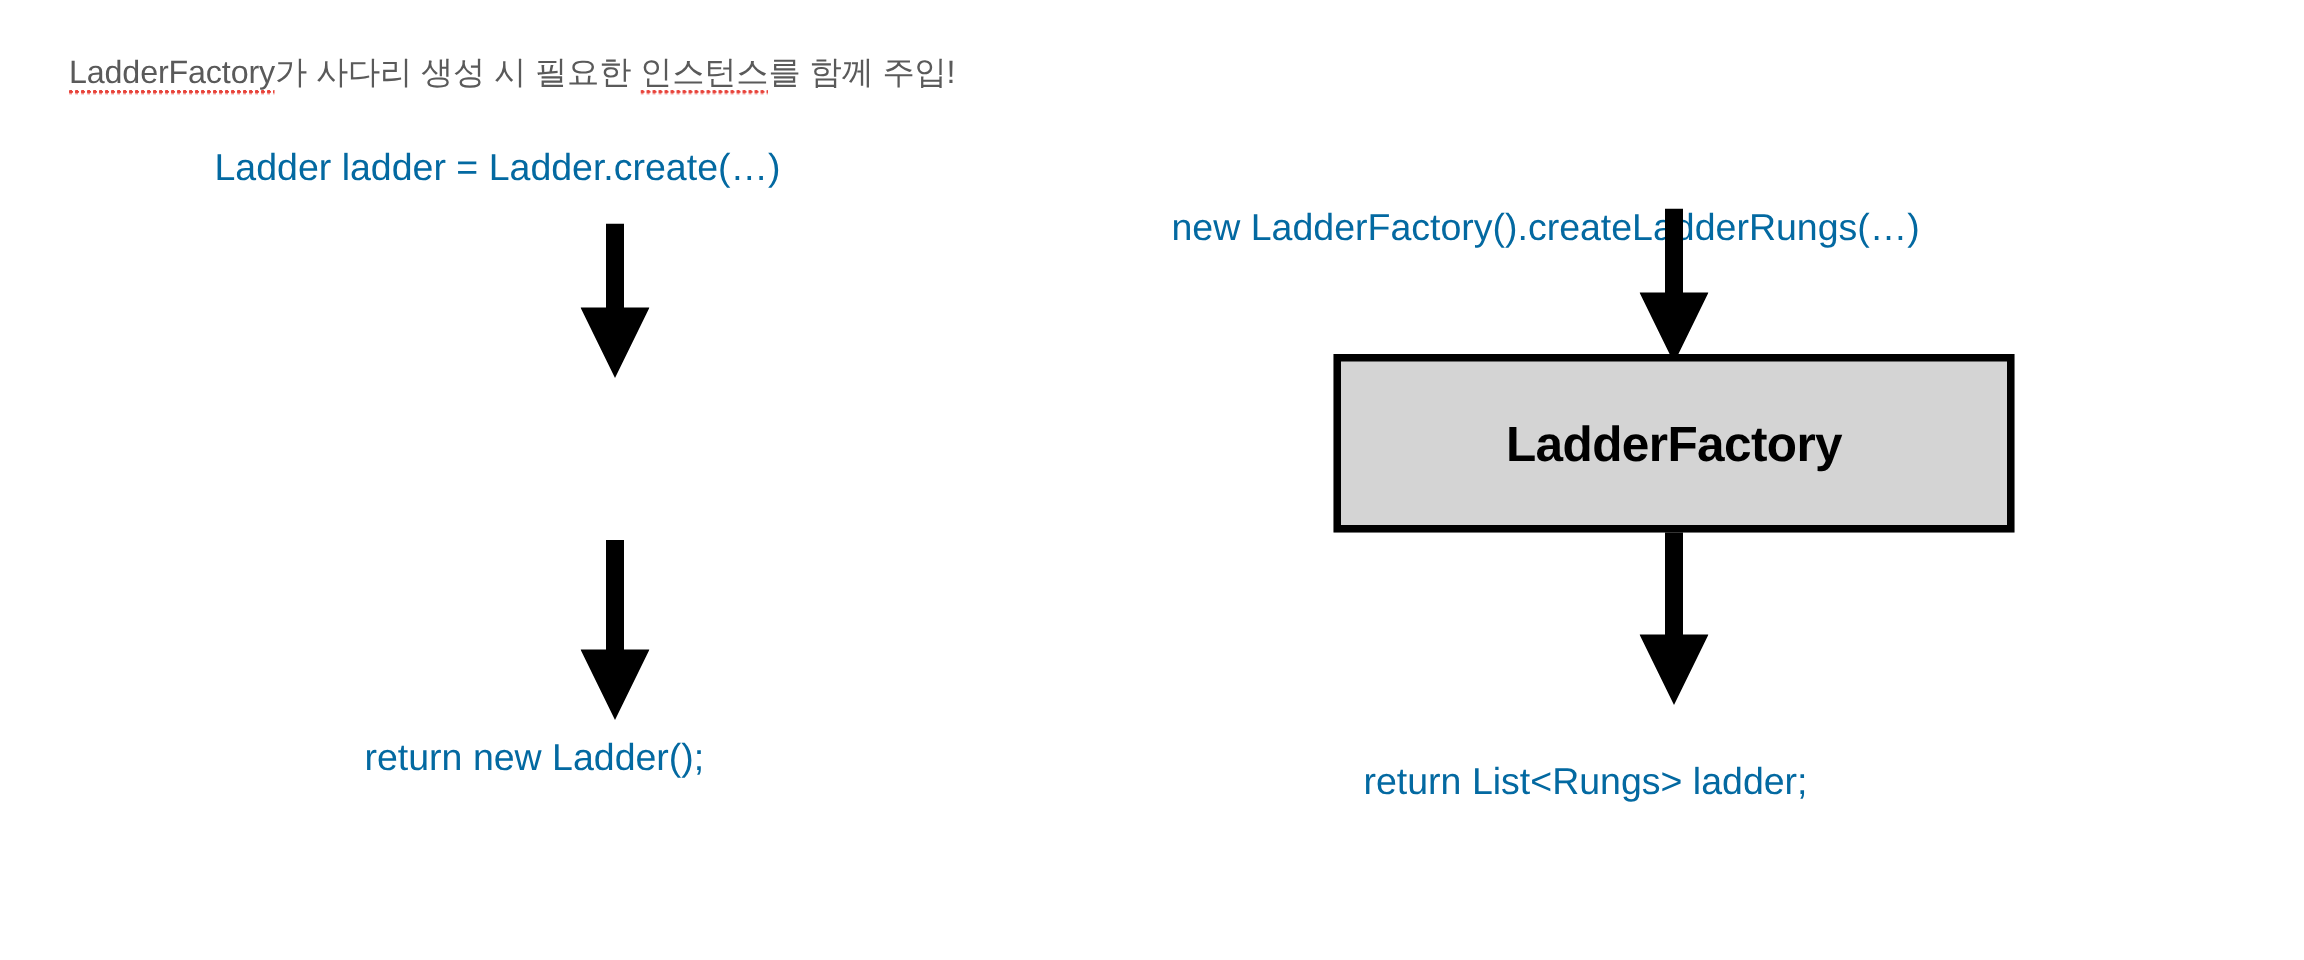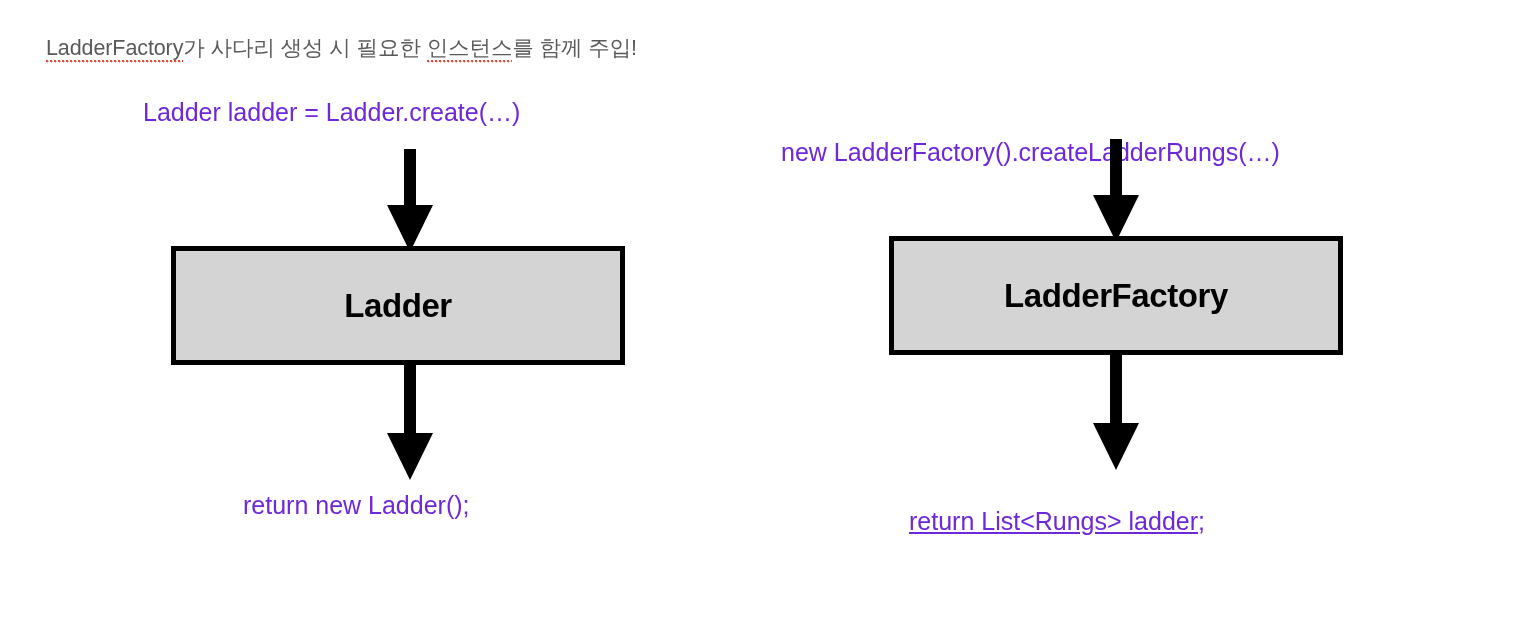--- a/index.html
+++ b/index.html
@@ -39,27 +39,27 @@
     background-repeat: repeat-x;
     background-position: left bottom 0px;
     padding-bottom: 3px;
   }
 
   
   .code-label {
     position: absolute;
     font-size: 25px;
     line-height: 32px;
-    color: #6d28d9;
+    color: #0369a1;
     white-space: nowrap;
   }
   .code-left-top   { left: 143px; top: 96px; }
   .code-right-top  { left: 781px; top: 88px; margin-top: 48px; }
   .code-left-bot   { left: 243px; top: 489px; }
-  .code-right-bot  { left: 909px; top: 505px; text-decoration: underline; }
+  .code-right-bot  { left: 909px; top: 505px; }
 
   
   .class-box {
     position: absolute;
     background: #d4d4d4;
     border: 5px solid #000000;
     box-sizing: border-box;
     display: flex;
     align-items: center;
     justify-content: center;
@@ -102,23 +102,20 @@
   </div>
 
   <div class="code-label code-left-top">Ladder ladder = Ladder.create(…)</div>
 
   <div class="arrow" style="left:387px; top:149px;">
     <svg width="46" height="103" viewBox="0 0 46 103" xmlns="http://www.w3.org/2000/svg">
       <path d="M17 0 H29 V56 H46 L23 103 L0 56 H17 Z" fill="#000000"></path>
     </svg>
   </div>
 
-  <div class="class-box box-ladder">
-    <span class="box-title">Ladder</span>
-  </div>
 
   <div class="arrow" style="left:387px; top:360px;">
     <svg width="46" height="120" viewBox="0 0 46 120" xmlns="http://www.w3.org/2000/svg">
       <path d="M17 0 H29 V73 H46 L23 120 L0 73 H17 Z" fill="#000000"></path>
     </svg>
   </div>
 
   <div class="code-label code-left-bot">return new Ladder();</div>
 
   <div class="code-label code-right-top">new LadderFactory().createLadderRungs(…)</div>

